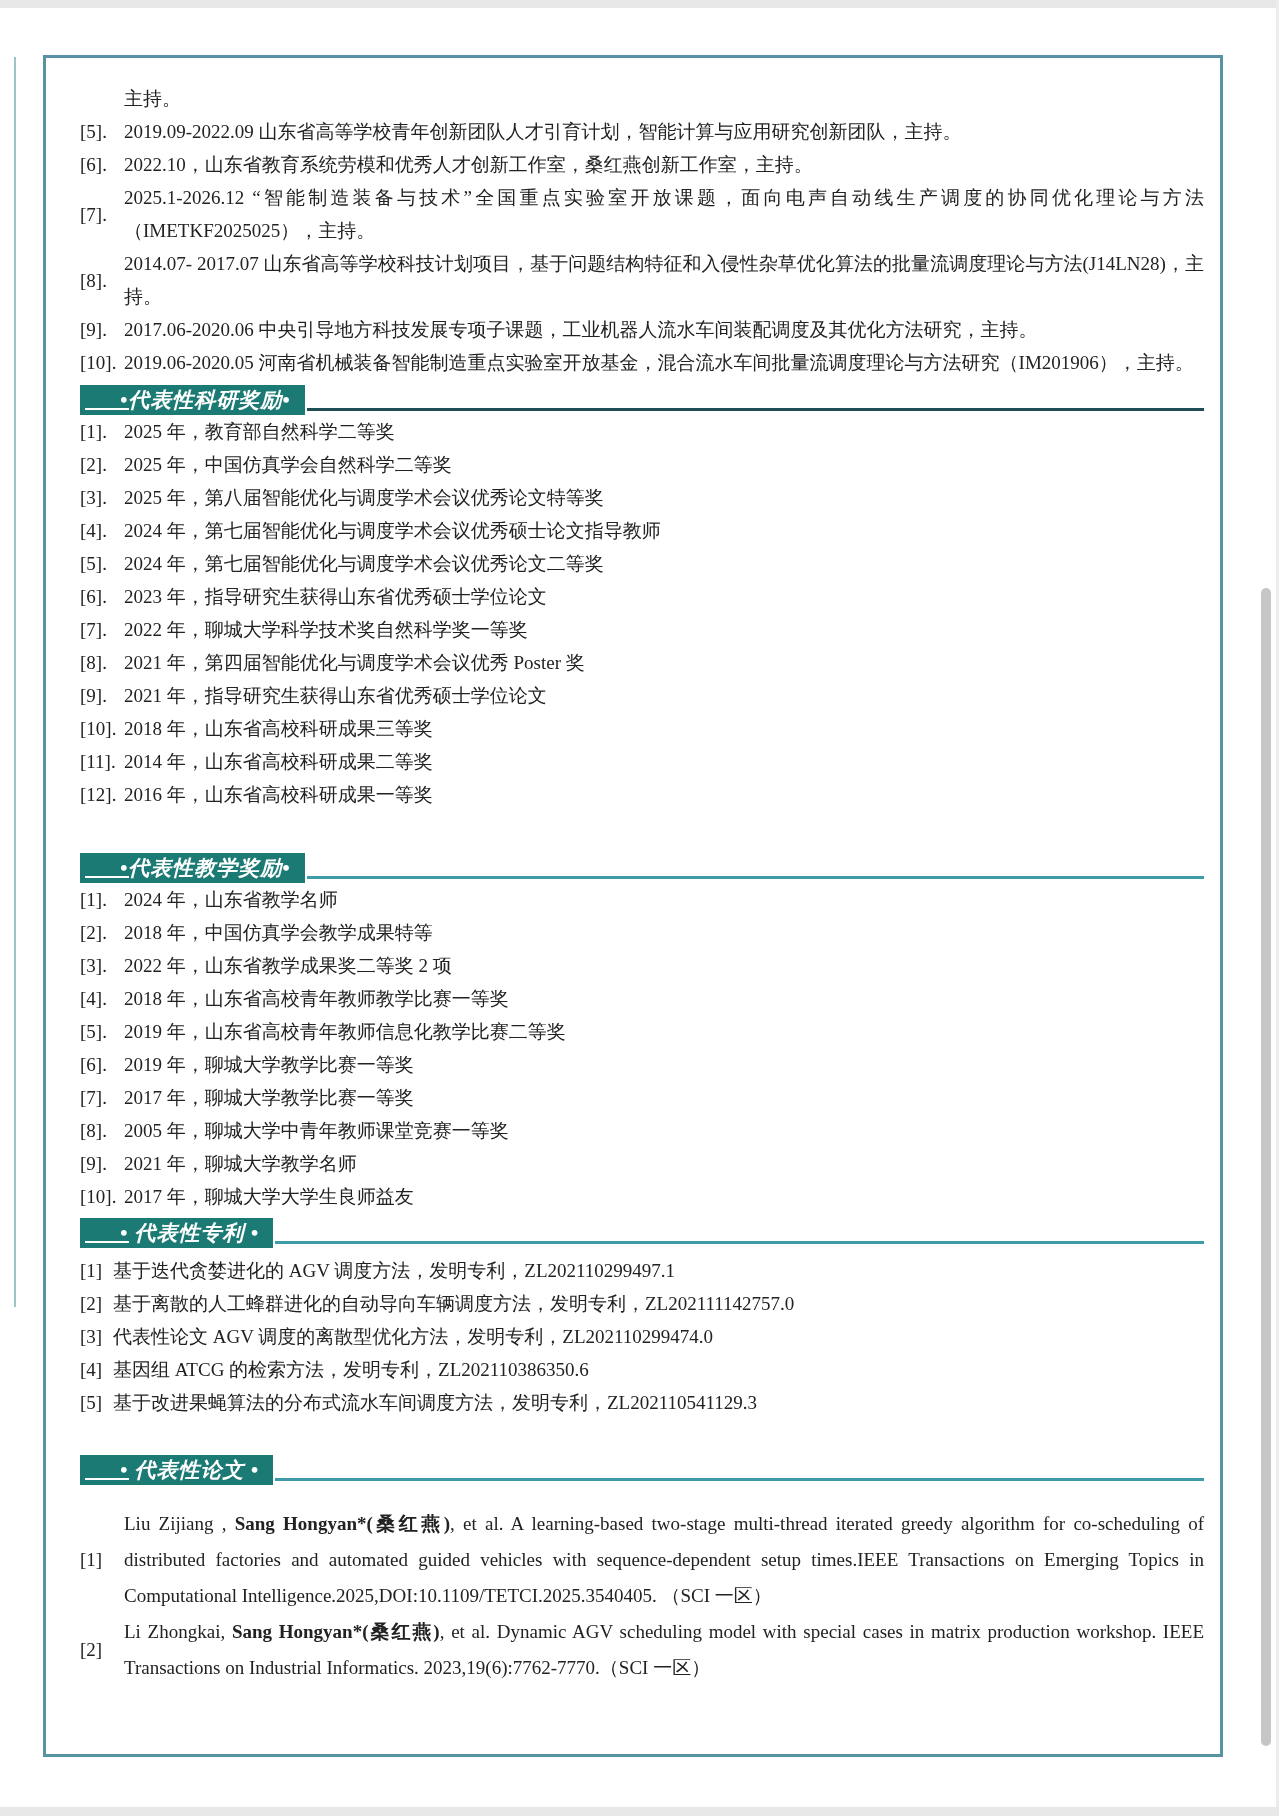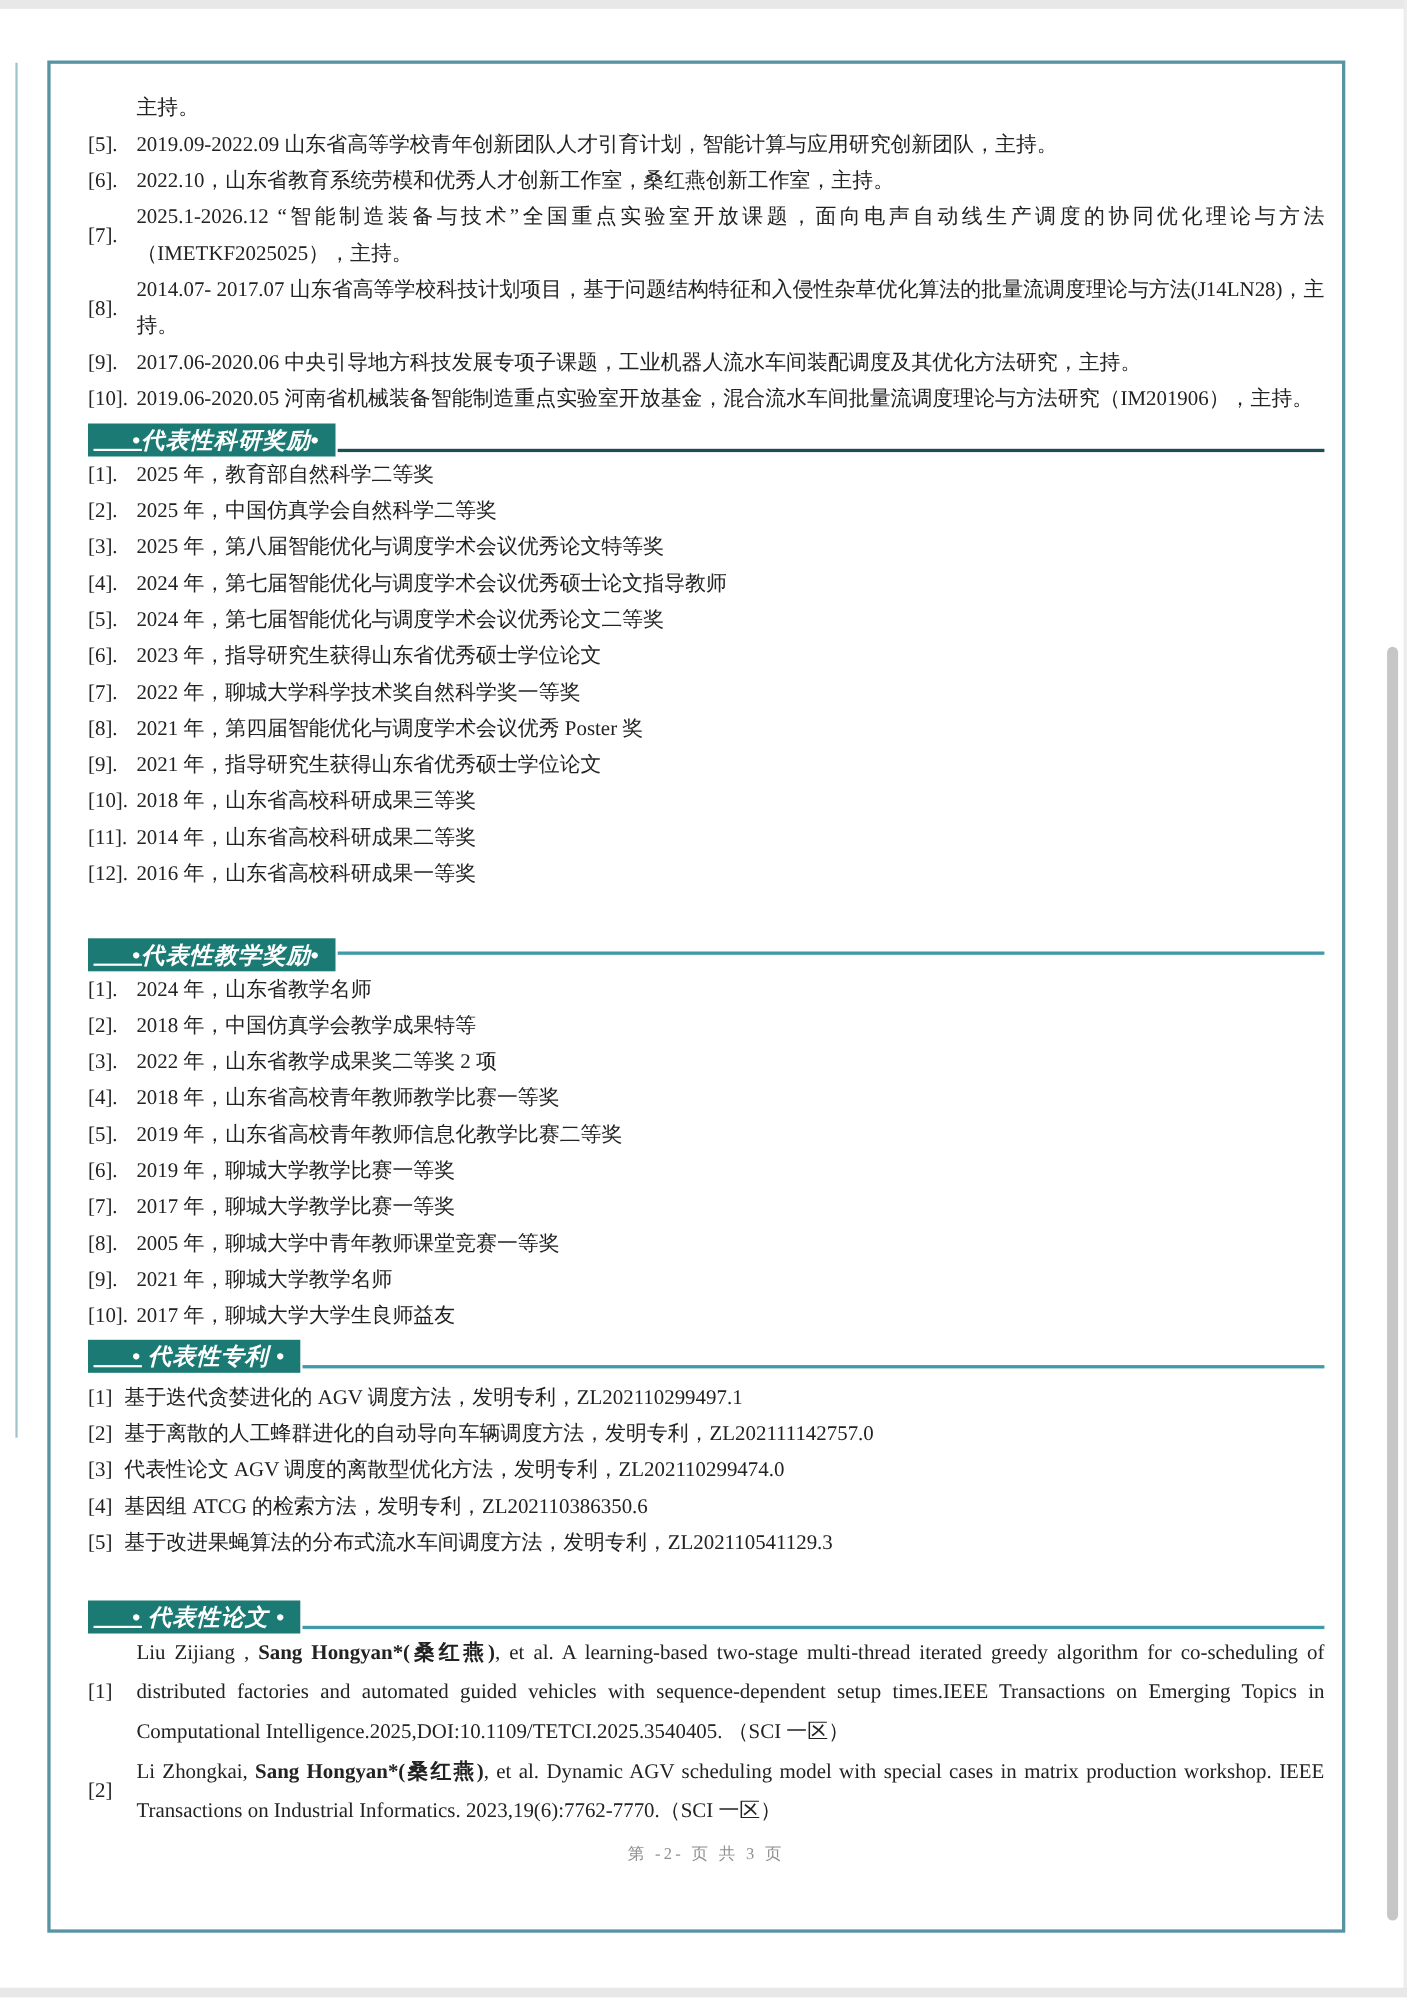--- a/index.html
+++ b/index.html
@@ -43,23 +43,23 @@
     height:30px;line-height:30px;padding:0 14px 0 40px;
     font-size:21px;font-weight:bold;font-style:italic;letter-spacing:1px;
     white-space:nowrap;
   }
   .badge-underline{position:absolute;left:5px;bottom:5px;width:44px;height:2px;background:#fff;}
   .sec .rule{flex:1;height:3px;margin:0 0 4px 2px;}
   .rule.dark{background:var(--rule-dark);}
   .rule.teal{background:var(--rule-teal);}
 
   .sec.research{margin-top:6px;}
-  .sec.teaching{margin-top:42px;align-items:center;}
+  .sec.teaching{margin-top:42px;}
   .sec.patents{margin-top:5px;margin-bottom:6px;}
-  .sec.papers{margin-top:36px;margin-bottom:0;}
+  .sec.papers{margin-top:36px;margin-bottom:21px;}
 
   .row.paper{line-height:36px;}
   .row.paper .ptxt{flex:1;text-align:justify;margin:0;}
   .row.paper b{font-weight:bold;}
 
   .footer{
     margin-top:6px;text-align:center;color:var(--footer-text);
     font-size:15px;letter-spacing:3px;line-height:30px;
   }
 
@@ -252,20 +252,19 @@
 
     <div class="row paper">
       <span class="num">[1]</span>
       <p class="ptxt"><span>Liu Zijiang , </span><b>Sang Hongyan*(桑红燕)</b><span>, et al.  A learning-based two-stage multi-thread iterated greedy algorithm for co-scheduling of distributed factories and automated guided vehicles with sequence-dependent setup times.IEEE Transactions on Emerging Topics in Computational Intelligence.2025,DOI:10.1109/TETCI.2025.3540405.  （SCI 一区）</span></p>
     </div>
     <div class="row paper">
       <span class="num">[2]</span>
       <p class="ptxt"><span>Li Zhongkai, </span><b>Sang Hongyan*(桑红燕)</b><span>, et al. Dynamic AGV scheduling model with special cases in matrix production workshop. IEEE Transactions on Industrial Informatics. 2023,19(6):7762-7770.（SCI 一区）</span></p>
     </div>
 
-    <div class="footer">第 -2- 页 共 3 页</div>
 
   </div>
 </div>
 
 <div class="scrollbar-thumb"></div>
 <div class="edge-right"></div>
 <div class="edge-bottom"></div>
 
 </body></html>

